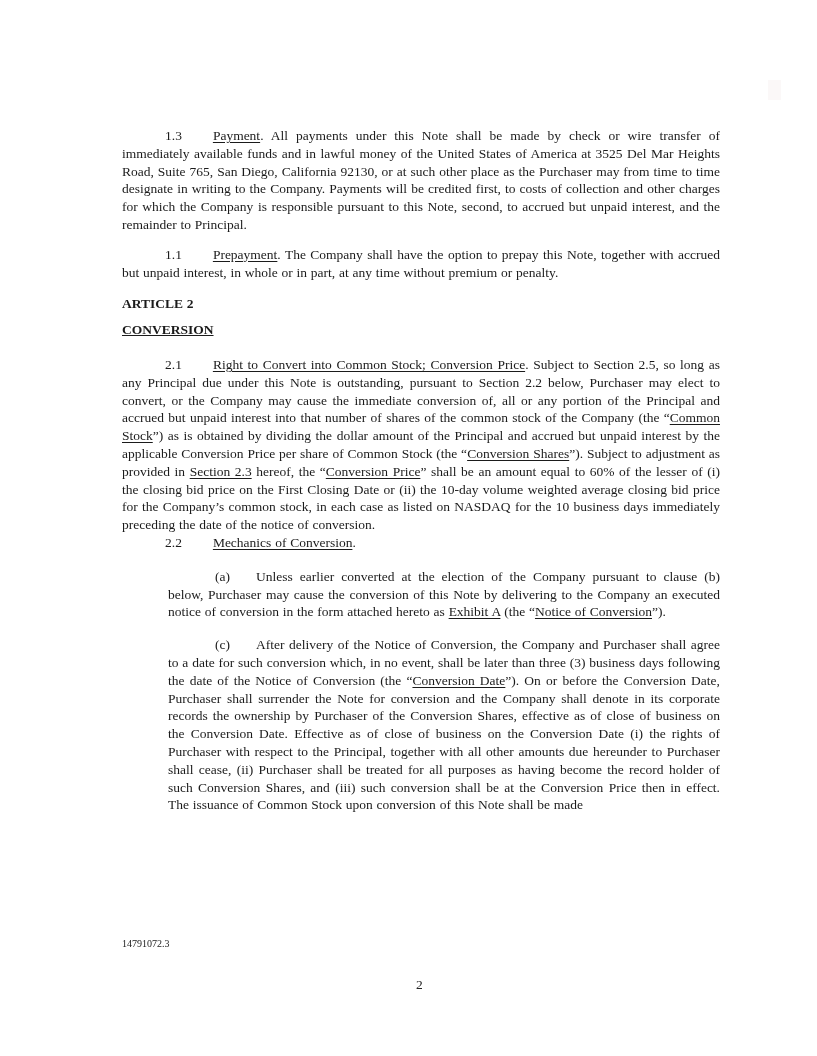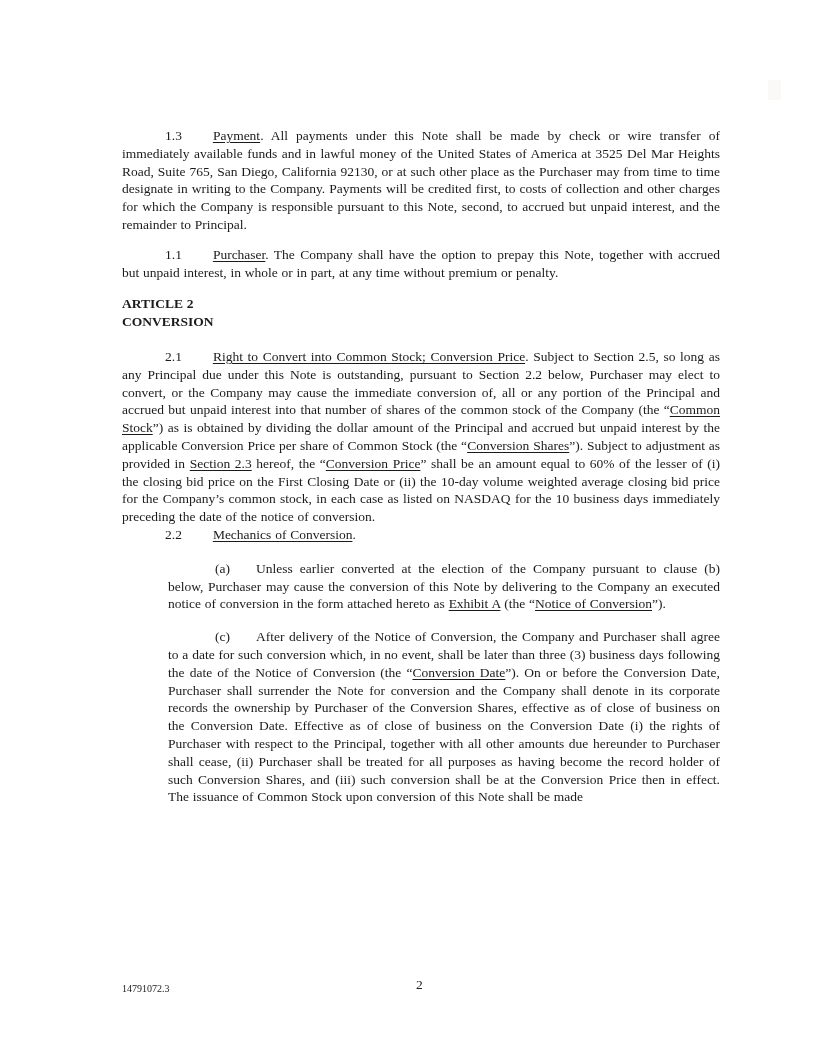--- a/index.html
+++ b/index.html
@@ -16,51 +16,51 @@
     margin:0;font-size:13.5px;line-height:17.8px;text-align:justify;
     word-spacing:0.4px;
   }
   .doc p.body{text-indent:43px;}
   .doc p.sub{margin-left:46px;width:552px;text-indent:47px;}
   .doc p.heading{font-weight:bold;text-indent:0;}
   
   .doc p:nth-child(1){margin-top:0;}
   .doc p:nth-child(2){margin-top:12px;}
   .doc p:nth-child(3){margin-top:14px;}
-  .doc p:nth-child(4){margin-top:0;}
+  .doc p:nth-child(4){margin-top:8px;text-decoration:underline;}
   .doc p:nth-child(5){margin-top:17px;}
   .doc p:nth-child(6){}
   .doc p:nth-child(7){margin-top:16px;}
   .doc p:nth-child(8){margin-top:15px;}
   .doc p:nth-child(9){margin-top:0;}
   .tab{display:inline-block;width:31px;}
   .sub .tab{width:26px;}
   .u{text-decoration:underline;text-underline-offset:2px;}
   .footer-doc-number{
-    position:absolute;left:122px;top:983px;font-size:10px;
+    position:absolute;left:122px;top:938px;font-size:10px;
     font-family:"Liberation Serif", serif;color:#222;
   }
   .footer-page-number{
     position:absolute;left:416px;top:977px;font-size:13.5px;
     font-family:"Liberation Serif", serif;color:#222;
   }
   .scan-artifact{
     position:absolute;left:768px;top:80px;width:13px;height:20px;
     background:#fbf8f8;
   }
 </style>
 </head>
 <body>
 
 <div class="page">
   <div class="scan-artifact"></div>
 
   <div class="doc">
       <p class="body"><span>1.3</span><span class="tab"></span><span class="u">Payment</span><span>.  All payments under this Note shall be made by check or wire transfer of immediately available funds and in lawful money of the United States of America at 3525 Del Mar Heights Road, Suite 765, San Diego, California 92130, or at such other place as the Purchaser may from time to time designate in writing to the Company.  Payments will be credited first, to costs of collection and other charges for which the Company is responsible pursuant to this Note, second, to accrued but unpaid interest, and the remainder to Principal.</span></p>
-      <p class="body"><span>1.1</span><span class="tab"></span><span class="u">Purchaser</span><span>.  The Company shall have the option to prepay this Note, together with accrued but unpaid interest, in whole or in part, at any time without premium or penalty.</span></p>
+      <p class="body"><span>1.1</span><span class="tab"></span><span class="u">Prepayment</span><span>.  The Company shall have the option to prepay this Note, together with accrued but unpaid interest, in whole or in part, at any time without premium or penalty.</span></p>
       <p class="heading"><span>ARTICLE 2</span></p>
       <p class="heading"><span>CONVERSION</span></p>
       <p class="body"><span>2.1</span><span class="tab"></span><span class="u">Right to Convert into Common Stock; Conversion Price</span><span>.  Subject to Section 2.5, so long as any Principal due under this Note is outstanding, pursuant to Section 2.2 below, Purchaser may elect to convert, or the Company may cause the immediate conversion of, all or any portion of the Principal and accrued but unpaid interest into that number of shares of the common stock of the Company (the “</span><span class="u">Common Stock</span><span>”) as is obtained by dividing the dollar amount of the Principal and accrued but unpaid interest by the applicable Conversion Price per share of Common Stock (the “</span><span class="u">Conversion Shares</span><span>”).  Subject to adjustment as provided in </span><span class="u">Section 2.3</span><span> hereof, the “</span><span class="u">Conversion Price</span><span>” shall be an amount equal to 60% of the lesser of (i) the closing bid price on the First Closing Date or (ii) the 10-day volume weighted average closing bid price for the Company’s common stock, in each case as listed on NASDAQ for the 10 business days immediately preceding the date of the notice of conversion.</span></p>
       <p class="body"><span>2.2</span><span class="tab"></span><span class="u">Mechanics of Conversion</span><span>.</span></p>
       <p class="sub"><span>(a)</span><span class="tab"></span><span>Unless earlier converted at the election of the Company pursuant to clause (b) below, Purchaser may cause the conversion of this Note by delivering to the Company an executed notice of conversion in the form attached hereto as </span><span class="u">Exhibit A</span><span> (the “</span><span class="u">Notice of Conversion</span><span>”).</span></p>
       <p class="sub"><span>(c)</span><span class="tab"></span><span>After delivery of the Notice of Conversion, the Company and Purchaser shall agree to a date for such conversion which, in no event, shall be later than three (3) business days following the date of the Notice of Conversion (the “</span><span class="u">Conversion Date</span><span>”).  On or before the Conversion Date, Purchaser shall surrender the Note for conversion and the Company shall denote in its corporate records the ownership by Purchaser of the Conversion Shares, effective as of close of business on the Conversion Date.  Effective as of close of business on the Conversion Date (i) the rights of Purchaser with respect to the Principal, together with all other amounts due hereunder to Purchaser shall cease, (ii) Purchaser shall be treated for all purposes as having become the record holder of such Conversion Shares, and (iii) such conversion shall be at the Conversion Price then in effect.  The issuance of Common Stock upon conversion of this Note shall be made</span></p>
     </div>
 
   <div class="footer-doc-number">14791072.3</div>
 

